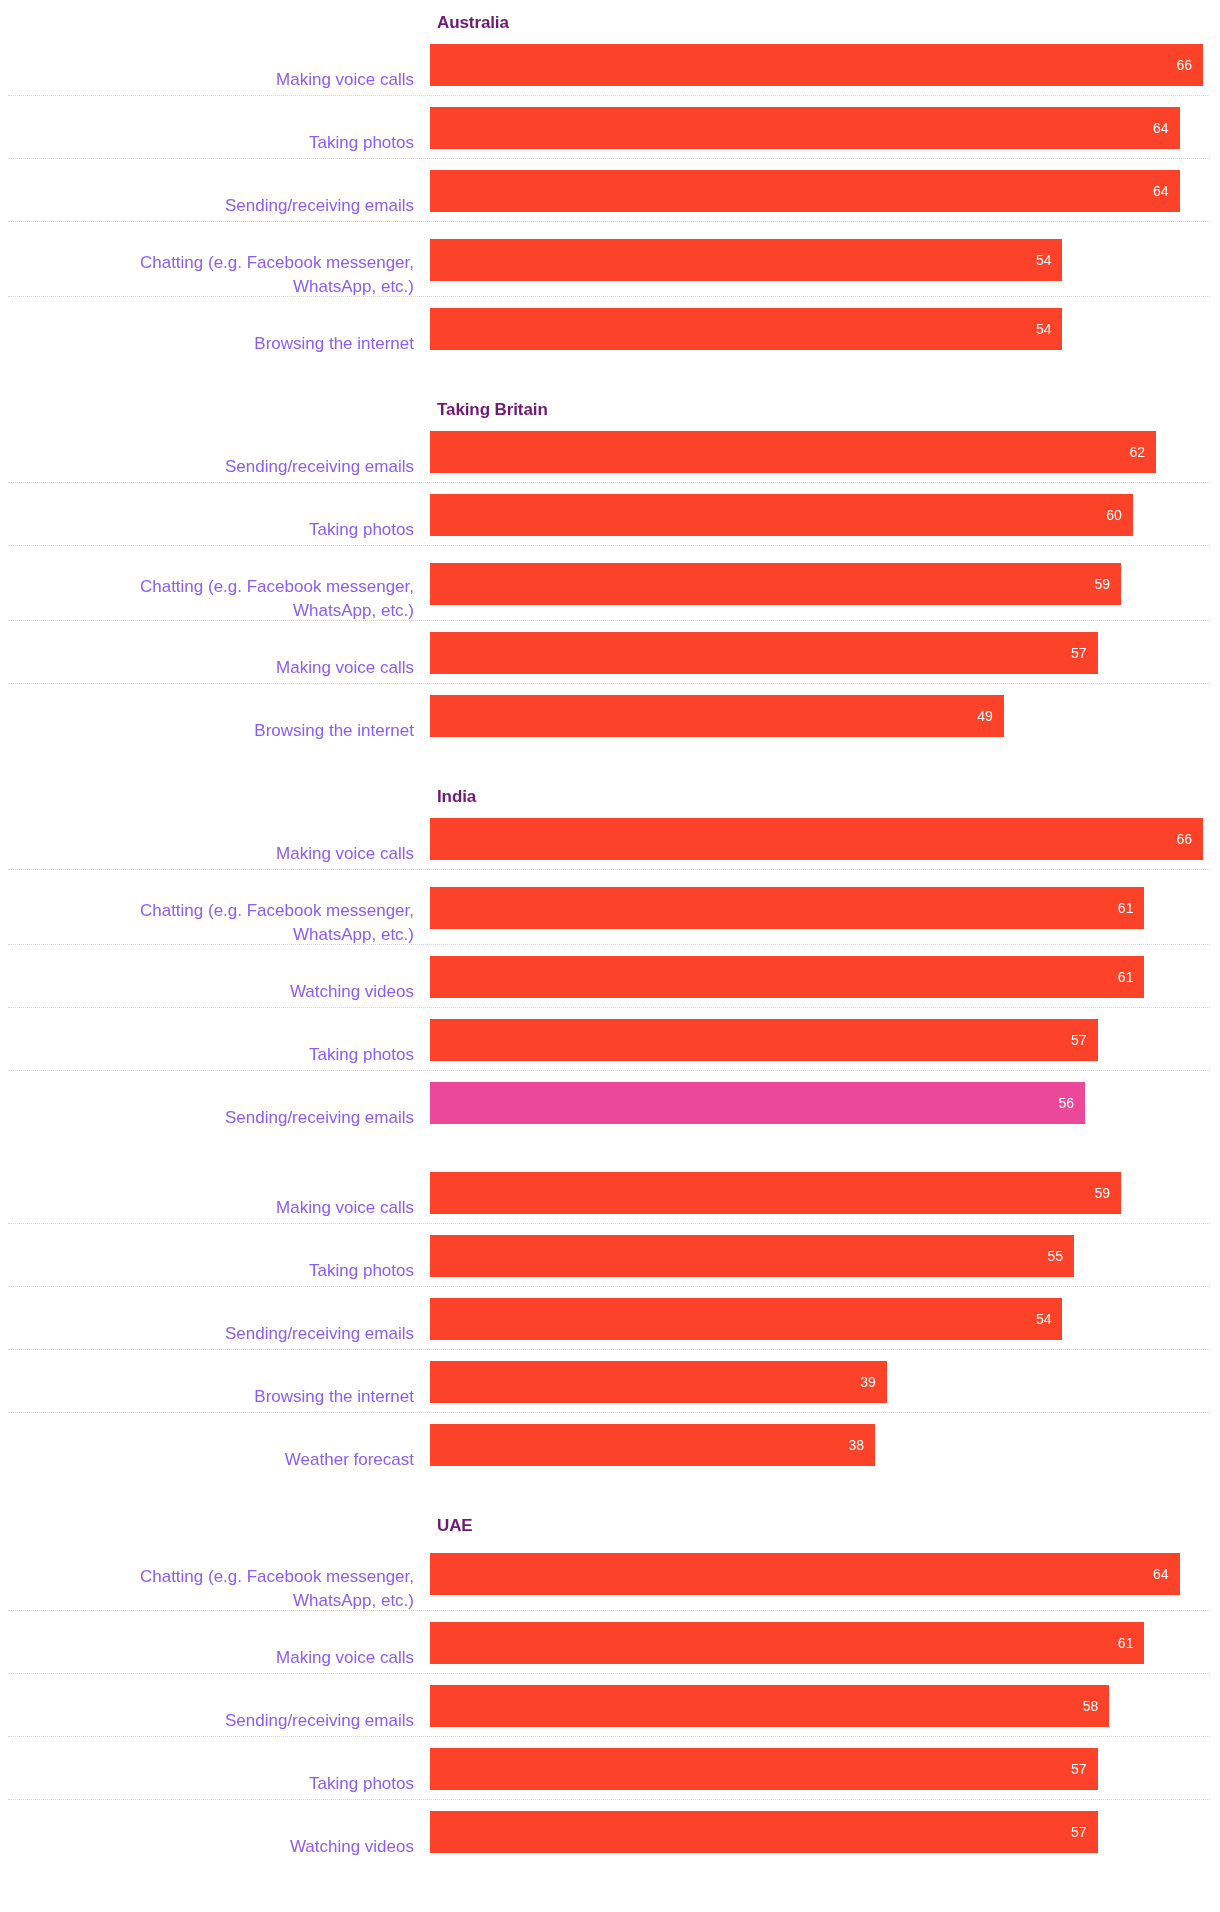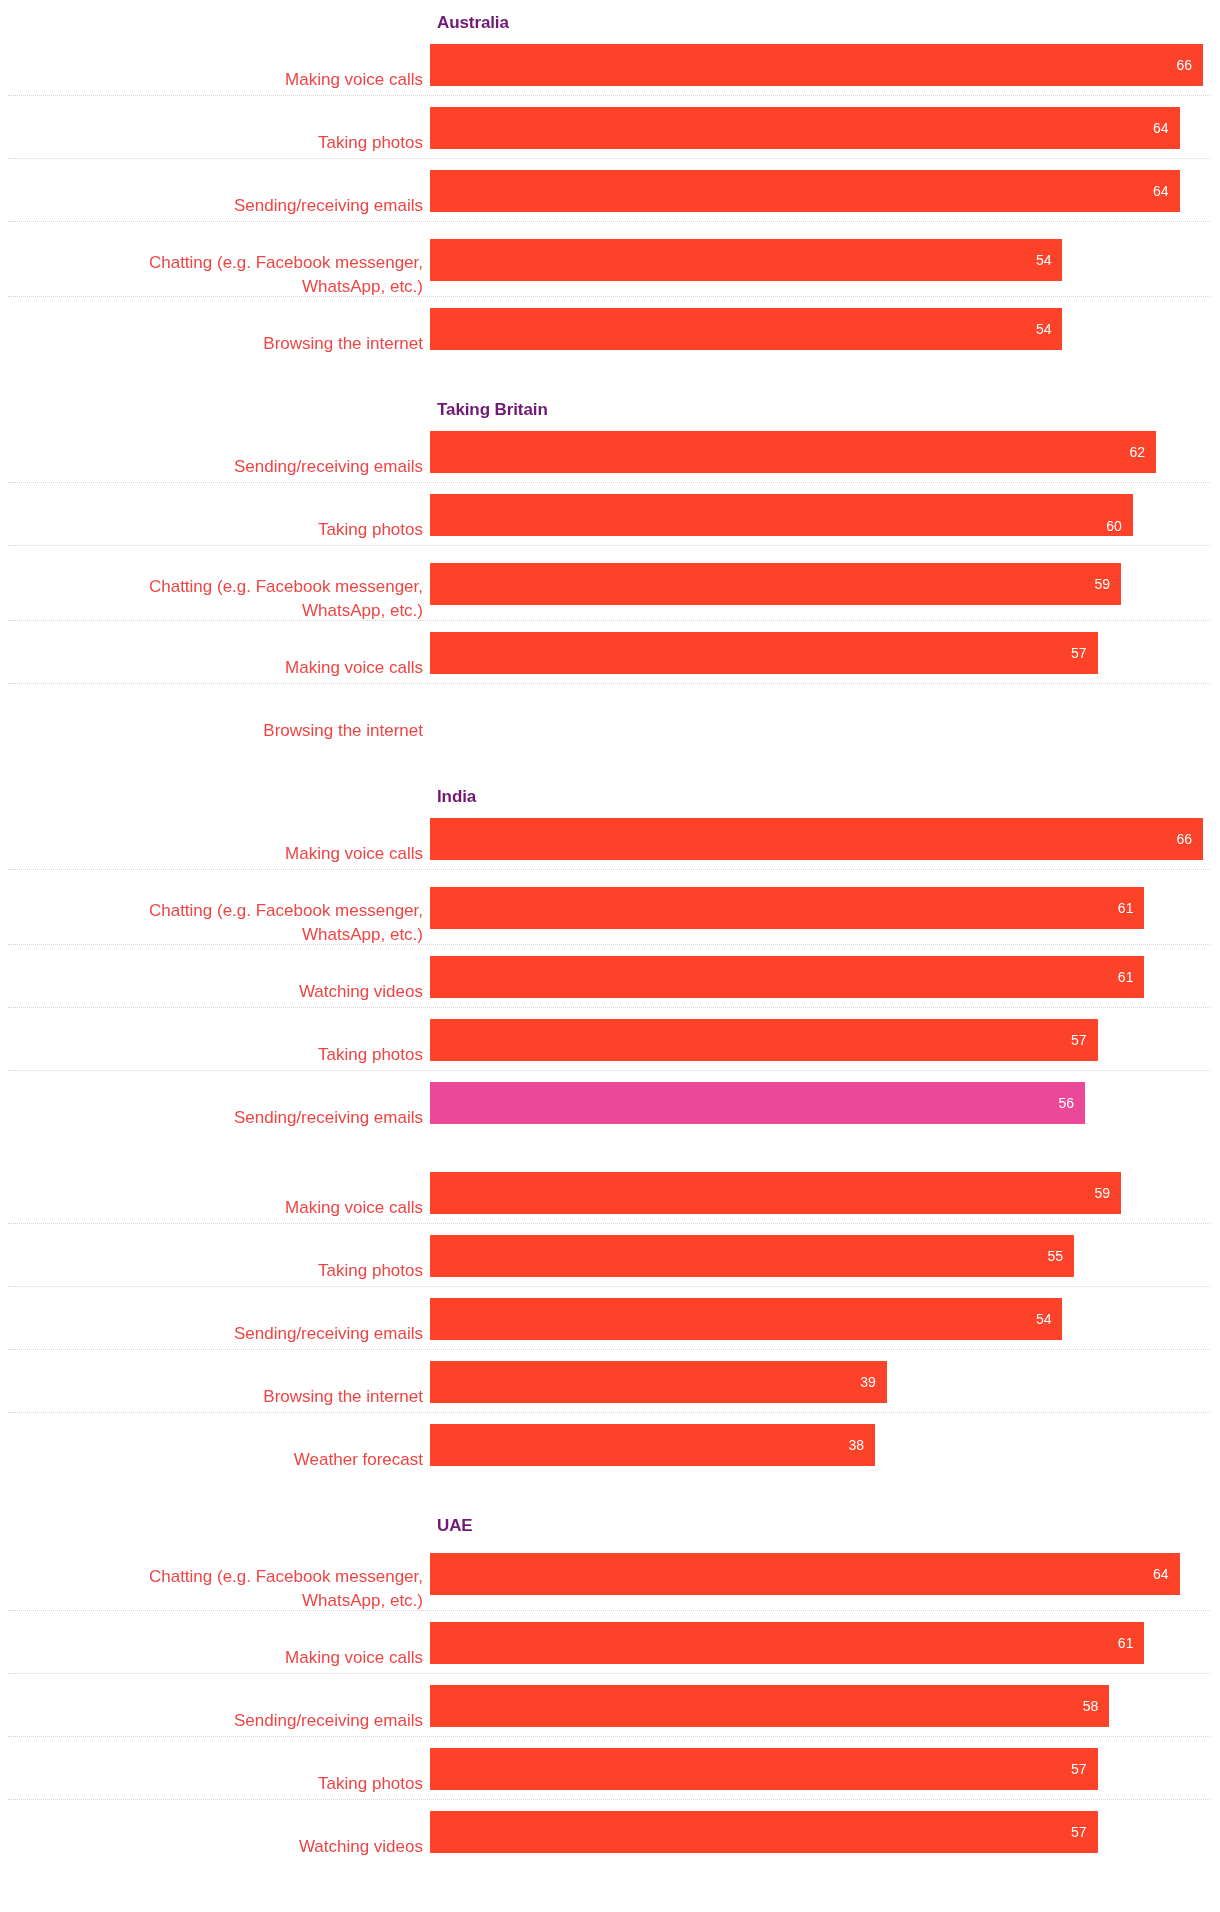--- a/index.html
+++ b/index.html
@@ -53,22 +53,22 @@
     height: 75px;
   }
 
   .row-label {
     width: 430px;
     flex: 0 0 430px;
     text-align: right;
     font-size: 17px;
     font-weight: 400;
     line-height: 24px;
-    color: #ef4444;
-    padding-right: 7px;
+    color: #8b5cf6;
+    padding-right: 16px;
     white-space: pre-line;
     margin-top: 31px;
   }
 
   .bar-area {
     position: relative;
     flex: 1 1 auto;
     height: 100%;
     display: flex;
     align-items: center;
@@ -173,21 +173,21 @@
           <div class="bar-area">
             <div class="bar" style="width: 726.152px; background: rgb(252, 66, 40);">
               <span class="bar-value">62</span>
             </div>
           </div>
         </div>
         <div class="bar-row">
           <div class="row-label">Taking photos</div>
           <div class="gridline" style="border-bottom-color: rgb(212, 212, 212);"></div>
           <div class="bar-area">
-            <div class="bar" style="width: 702.727px; background: rgb(252, 66, 40); align-items: flex-end;">
+            <div class="bar" style="width: 702.727px; background: rgb(252, 66, 40);">
               <span class="bar-value">60</span>
             </div>
           </div>
         </div>
         <div class="bar-row tall">
           <div class="row-label">Chatting (e.g. Facebook messenger,
 WhatsApp, etc.)</div>
           <div class="gridline" style="border-bottom-color: rgb(212, 212, 212);"></div>
           <div class="bar-area">
             <div class="bar" style="width: 691.015px; background: rgb(252, 66, 40);">
@@ -199,20 +199,25 @@
           <div class="row-label">Making voice calls</div>
           <div class="gridline" style="border-bottom-color: rgb(212, 212, 212);"></div>
           <div class="bar-area">
             <div class="bar" style="width: 667.591px; background: rgb(252, 66, 40);">
               <span class="bar-value">57</span>
             </div>
           </div>
         </div>
         <div class="bar-row">
           <div class="row-label">Browsing the internet</div>
+          <div class="bar-area">
+            <div class="bar" style="width: 573.894px; background: rgb(252, 66, 40);">
+              <span class="bar-value">49</span>
+            </div>
+          </div>
         </div>
       </div>
     </div>
     <div class="section-gap"></div>
     <div class="country-section">
       <div class="section-header">
         <div class="section-title">India</div>
       </div>
       <div class="bars-wrap">
         <div class="bar-row">

